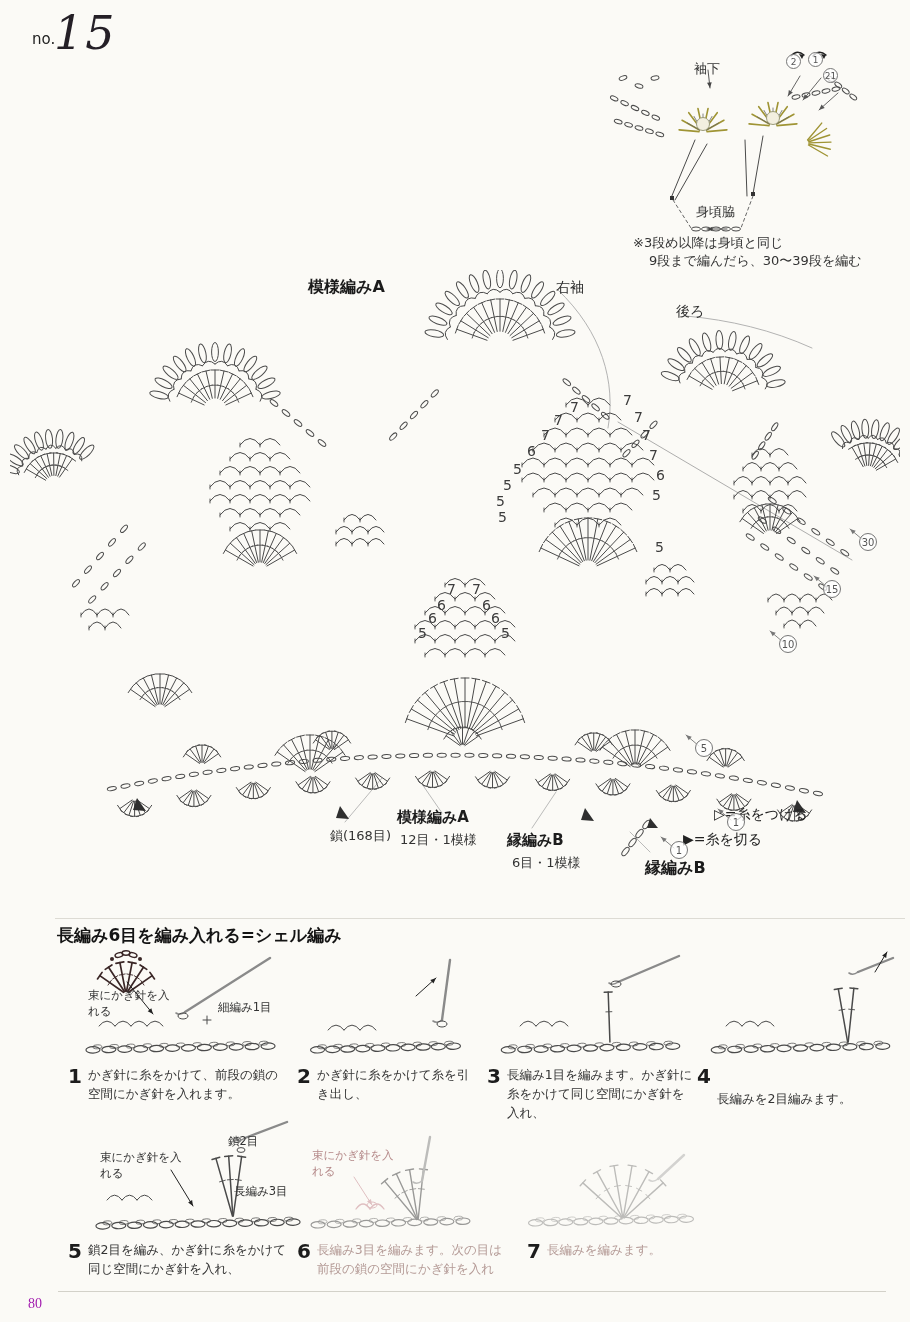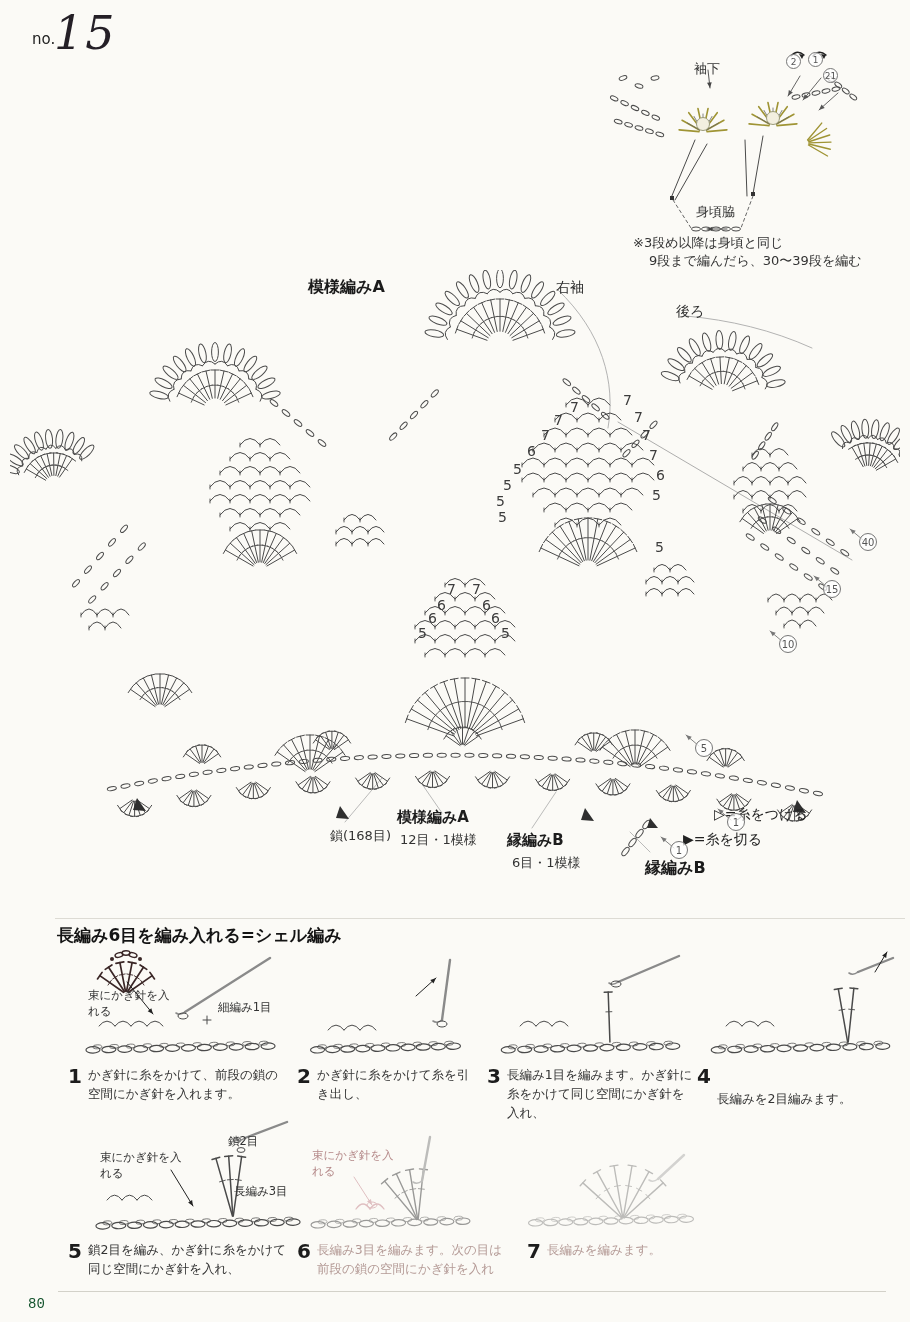--- a/index.html
+++ b/index.html
@@ -18,21 +18,21 @@
   .issue-big{font-size:46px;font-style:italic;font-family:"DejaVu Serif",serif;color:#241f26;letter-spacing:2px;}
   .inset-title{font-size:17px;font-weight:bold;color:#161616;text-align:center;}
   .tut-head{font-size:17px;font-weight:bold;color:#141414;}
   .step-num{font-size:20px;font-weight:bold;color:#1c1c1c;line-height:1;}
   .step-cap{font-size:12.5px;line-height:1.5;color:#333;}
   .step-cap.faded{color:#b49a96;}
   .dlabel{font-size:11.5px;line-height:1.35;color:#333;}
   .dlabel.pink{color:#b58a8a;}
   .legend-row{font-size:14px;color:#222;}
   .rule{position:absolute;height:1px;background:#b9b5ab;}
-  .page-num{font-size:14px;color:#14532d;font-family:Liberation Mono, monospace;}
+  .page-num{font-size:14px;color:#a21caf;font-family:Liberation Serif, serif;}
   svg{display:block;}
 </style>
 </head>
 <body>
 
 <div id="page">
 
   <span class="abs issue-no" style="left:32px;top:30px;">no.</span>
   <span class="abs issue-big" style="left:54px;top:6px;">15</span>
 
@@ -1610,21 +1610,21 @@
   <span class="abs page-num" style="left:28px;top:1296px;">80</span>
 <div class="abs b16" style="left: 308px; top: 277px;">模様編みA</div>
     <div class="abs t14" style="left: 556px; top: 279px;">右袖</div>
     <div class="abs t14" style="left: 676px; top: 303px;">後ろ</div>
     <div class="abs t13" style="left: 330px; top: 827px;">鎖(168目)</div>
     <div class="abs b15" style="left: 397px; top: 808px;">模様編みA</div>
     <div class="abs t13" style="left: 400px; top: 831px;">12目・1模様</div>
     <div class="abs b15" style="left: 507px; top: 831px;">縁編みB</div>
     <div class="abs t13" style="left: 512px; top: 854px;">6目・1模様</div>
     <div class="abs b16" style="left: 645px; top: 858px;">縁編みB</div>
-    <span class="circle-num" style="left: 859px; top: 533px;">40</span>
+    <span class="circle-num" style="left: 859px; top: 533px;">30</span>
     <span class="circle-num" style="left: 823px; top: 580px;">15</span>
     <span class="circle-num" style="left: 779px; top: 635px;">10</span>
     <span class="circle-num" style="left: 695px; top: 739px;">5</span>
     <span class="circle-num" style="left: 727px; top: 813px;">1</span>
     <span class="circle-num" style="left: 670px; top: 841px;">1</span>
     <div class="dlabel abs" style="left: 88px; top: 988px; width: 82px;">束にかぎ針を入れる</div>
     <div class="dlabel abs" style="left: 218px; top: 1000px; width: 70px;">細編み1目</div>
     <div class="dlabel abs" style="left: 100px; top: 1150px; width: 82px;">束にかぎ針を入れる</div>
     <div class="dlabel abs" style="left: 228px; top: 1134px; width: 60px;">鎖2目</div>
     <div class="dlabel abs" style="left: 234px; top: 1151px; width: 76px; margin-top: 33px;">長編み3目</div>

